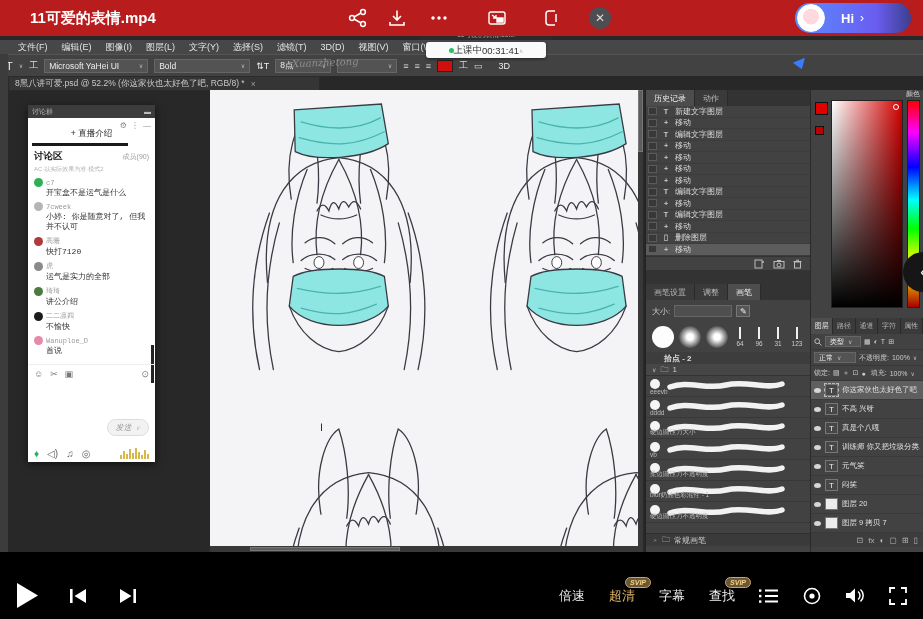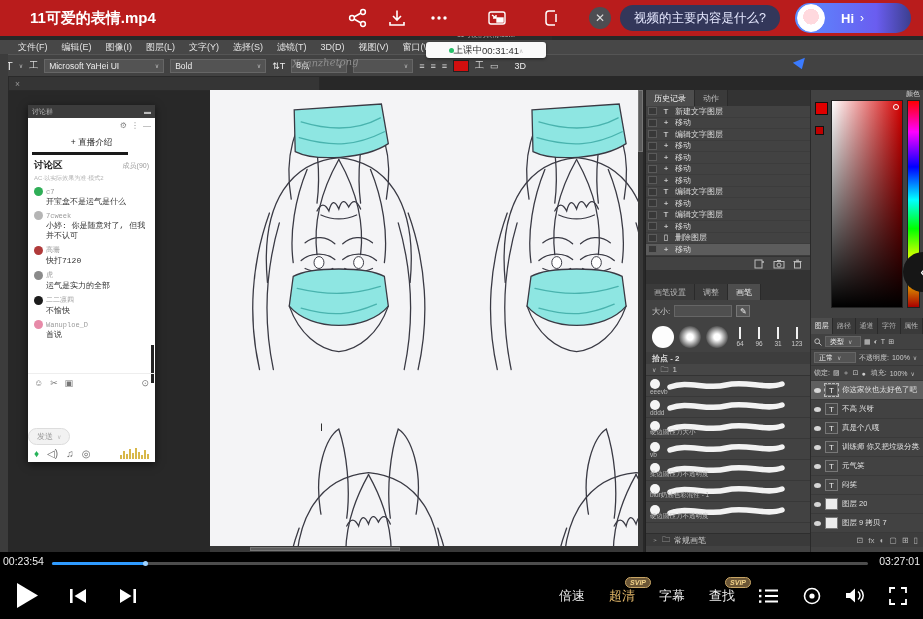--- a/index.html
+++ b/index.html
@@ -57,37 +57,37 @@
   .v-scroll{position:absolute;left:638px;top:54px;width:5px;height:462px;background:#383838;}
   .v-scroll .thumb{position:absolute;left:0;top:0;width:5px;height:62px;background:#5d5d5d;}
   .h-scroll{position:absolute;left:210px;top:510px;width:428px;height:6px;background:#383838;}
   .h-scroll .thumb{position:absolute;left:40px;top:1px;width:150px;height:4px;background:#5d5d5d;}
   
   .chat{position:absolute;left:28px;top:69px;width:127px;height:357px;background:#fff;z-index:20;
         box-shadow:0 2px 8px rgba(0,0,0,.6);font-size:8px;color:#333;}
   .chat-header{height:13px;background:#3c3c3c;color:#bbb;font-size:7px;display:flex;align-items:center;
                justify-content:space-between;padding:0 4px;}
   .chat-tools{position:absolute;right:4px;top:16px;color:#888;font-size:8px;display:flex;gap:4px;}
-  .chat-tab{margin-top:19px;text-align:center;font-size:8.5px;color:#222;}
+  .chat-tab{margin-top:10px;text-align:center;font-size:8.5px;color:#222;}
   .chat-underline{margin:3px 4px 0 4px;height:3px;width:96px;background:#1a1a1a;}
   .chat-section{display:flex;justify-content:space-between;align-items:baseline;padding:4px 6px 0 6px;}
   .chat-section .t1{font-size:9.5px;font-weight:bold;color:#111;}
   .chat-section .t2{font-size:7px;color:#999;}
   .chat-notice{padding:2px 6px;font-size:6px;color:#b5b5b5;white-space:nowrap;overflow:hidden;}
   .msgs{padding:2px 6px 0 6px;height:186px;overflow:hidden;font-family:Liberation Mono, monospace;}
   .msg{margin-bottom:4px;}
   .mhead{display:flex;align-items:center;gap:3px;}
   .mavatar{width:9px;height:9px;border-radius:50%;flex:none;}
   .mname{font-size:7px;color:#9a9a9a;}
   .mtext{font-size:8px;color:#333;margin:1px 0 0 12px;line-height:1.25;}
   .chat-scroll{position:absolute;right:1px;top:240px;width:3px;height:38px;background:#222;}
   .chat-inputbar{display:flex;gap:7px;padding:4px 6px 0 6px;color:#777;font-size:9px;border-top:1px solid #eee;margin-top:2px;position:relative;}
   .chat-inputbar .right{position:absolute;right:6px;top:4px;}
   .chat-inputarea{height:40px;}
-  .send-row{display:flex;justify-content:flex-start;}
+  .send-row{display:flex;justify-content:flex-end;padding-right:6px;font-style:italic;}
   .send-btn{background:#f2f2f2;border:1px solid #ddd;border-radius:9px;font-size:8px;color:#9a9a9a;
             padding:2px 8px;display:flex;gap:4px;align-items:center;}
   .chat-bottom{position:absolute;left:0;bottom:3px;width:100%;display:flex;align-items:flex-end;gap:8px;
                padding:0 6px;font-size:10px;color:#666;}
   .mic{color:#27b35a;}
   .waveform{margin-left:auto;display:flex;align-items:flex-end;gap:1px;}
   .waveform i{display:block;width:2px;background:#d8b84a;}
   
   .colA{position:absolute;left:645px;top:54px;width:165px;height:462px;background:#424242;border-left:1px solid #222;font-size:8px;}
   .ptabs{display:flex;height:16px;background:#333;}
@@ -101,21 +101,21 @@
   .hfooter{height:14px;display:flex;justify-content:flex-end;align-items:center;gap:8px;padding-right:8px;color:#bbb;background:#424242;border-top:1px solid #333;}
   .spacerA{height:14px;background:#333;}
   .sizerow{height:22px;display:flex;align-items:center;gap:4px;padding:0 6px;color:#ccc;}
   .sizefield{width:58px;height:12px;background:#4f4f4f;border:1px solid #666;}
   .pencilbox{width:14px;height:12px;background:#555;border:1px solid #777;display:flex;align-items:center;justify-content:center;font-size:8px;color:#eee;}
   .previews{height:30px;display:flex;align-items:center;gap:5px;padding:0 6px;}
   .pbrush{width:22px;height:22px;border-radius:50%;background:#fdfdfd;flex:none;}
   .pbrush.soft{background:radial-gradient(circle,#fff 20%,rgba(255,255,255,0) 75%);}
   .ptick{display:flex;flex-direction:column;align-items:center;width:20px;color:#ccc;font-size:6.5px;gap:1px;}
   .ptick i{display:block;width:2px;height:12px;background:#f0f0f0;}
-  .grouplabel{height:12px;display:flex;align-items:center;padding-left:6px;color:#ddd;font-weight:bold;font-size:8px;background:#3d3d3d;}
+  .grouplabel{height:12px;display:flex;align-items:center;padding-left:18px;color:#ddd;font-weight:bold;font-size:8px;background:#3d3d3d;}
   .folderrow{height:12px;display:flex;align-items:center;gap:4px;padding-left:6px;color:#ccc;background:#464646;border-bottom:1px solid #333;}
   .blist{height:147px;overflow:hidden;}
   .brow{height:21px;border-bottom:1px solid #383838;position:relative;padding:2px 4px 0 4px;}
   .brow .bthumb{position:absolute;left:4px;top:3px;width:10px;height:10px;border-radius:50%;background:#f5f5f5;}
   .brow svg{position:absolute;left:20px;top:2px;}
   .bname{position:absolute;left:4px;bottom:1px;font-size:6.5px;color:#bdbdbd;white-space:nowrap;}
   .bfooter{position:absolute;left:0;bottom:6px;width:165px;height:13px;background:#3a3a3a;display:flex;align-items:center;gap:4px;padding-left:6px;color:#ccc;border-top:1px solid #2e2e2e;}
   
   .colB{position:absolute;left:810px;top:54px;width:113px;height:462px;background:#424242;border-left:1px solid #2a2a2a;font-size:7px;}
   .colorpanel{position:relative;height:228px;background:#424242;}
@@ -198,23 +198,20 @@
         </g>
       </svg>
     <svg class="tb-ic" style="left:541px" viewBox="0 0 20 20">
       <g stroke="#fff" stroke-width="1.5" fill="none">
         <path d="M13,3 H7 Q4,3 4,6 v8 Q4,17 7,17 h6"></path>
           <path d="M14,6 v8"></path>
         </g>
       </svg>
 
     <div class="close-circle">✕</div>
-    <div class="ai-pill">
-      <span>视频的主要内容是什么?</span>
-    </div>
     <div class="hi-pill">
       <div class="hi-avatar"></div>
       <span class="hi-label">Hi</span>
       <span class="hi-arrow">›</span>
     </div>
   </div>
 
   <div class="ps">
     <div class="appdot"></div>
 
@@ -238,21 +235,21 @@
       <span class="greendot"></span>
       <span>上课中</span>
       <span>00:31:41</span>
       <span class="caret">∧</span>
     </div>
 
     <div class="optionsbar">
       <span style="font-size:11px;color:#eee;">T</span>
       <span class="caret">∨</span>
       <span>工</span>
-      <div class="opt-box" style="width:120px">
+      <div class="opt-box" style="width:104px">
         <span>Microsoft YaHei UI</span>
         <span class="caret" style="margin-left:auto">∨</span>
       </div>
       <div class="opt-box" style="width:96px">
         <span>Bold</span>
         <span class="caret" style="margin-left:auto">∨</span>
       </div>
       <span style="color:#eee;">⇅T</span>
       <div class="opt-box" style="width:56px">
         <span>8点</span>
@@ -265,20 +262,21 @@
       <span>≡</span>
       <span>≡</span>
       <span class="swatch-red"></span>
       <span>工</span>
       <span>▭</span>
       <span style="margin-left:10px;color:#eee;">3D</span>
       <span class="watermark">Xuanzhetong</span>
     </div>
 
     <div class="doctab">
+      <span>8黑八讲可爱.psd @ 52.2% (你这家伙也太好色了吧, RGB/8) *</span>
       <span style="color:#999;">×</span>
     </div>
 
     <div class="leftstrip"></div>
 
     <div class="canvas">
       <svg class="art" width="428" height="462" viewBox="0 0 432 462">
         <defs>
           <g id="head">
             <path d="M52,96 C44,50 58,18 70,10 C78,34 82,70 78,100"></path>
@@ -378,20 +376,27 @@
           </div>
 
           <div class="msg">
             <div class="mhead">
               <span class="mavatar" style="background: rgb(138, 138, 138);"></span>
               <span class="mname">虎</span>
             </div>
             <div class="mtext">运气是实力的全部</div>
           </div>
 
+          <div class="msg">
+            <div class="mhead">
+              <span class="mavatar" style="background: rgb(76, 122, 63);"></span>
+              <span class="mname">琦琦</span>
+            </div>
+            <div class="mtext">讲公介绍</div>
+          </div>
 
           <div class="msg">
             <div class="mhead">
               <span class="mavatar" style="background: rgb(28, 28, 28);"></span>
               <span class="mname">二二凛四</span>
             </div>
             <div class="mtext">不愉快</div>
           </div>
 
           <div class="msg">
@@ -755,29 +760,20 @@
         <span>⊞</span>
         <span>▯</span>
       </div>
     </div>
 
     <div class="bluesplash"></div>
   </div>
 
   <div class="drawer">‹</div>
 
-  <div class="progressrow">
-    <span class="ptime" style="left:3px">00:23:54</span>
-    <div class="ptrack">
-      <div class="pfill" style="width:11.5%">
-        <span class="pknob"></span>
-      </div>
-    </div>
-    <span class="ptime" style="right:3px">03:27:01</span>
-  </div>
 
   <div class="controlbar">
     <div class="leftctrls">
       <svg width="23" height="27" viewBox="0 0 23 27" class="icbtn">
         <polygon points="1,1 1,26 22,13.5" fill="#fff"></polygon>
         </svg>
       <svg width="19" height="16" viewBox="0 0 19 16" class="icbtn">
         <rect x="1" y="1" width="2.6" height="14" fill="#fff"></rect>
           <polygon points="17,1 17,15 5.5,8" fill="#fff"></polygon>
         </svg>

